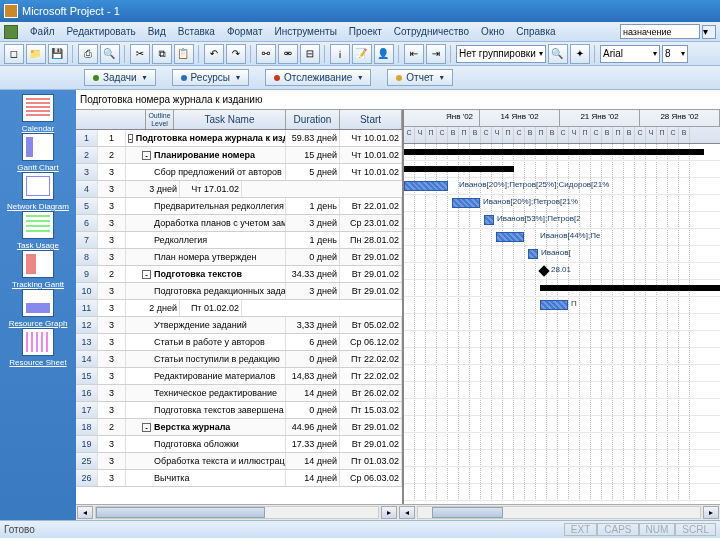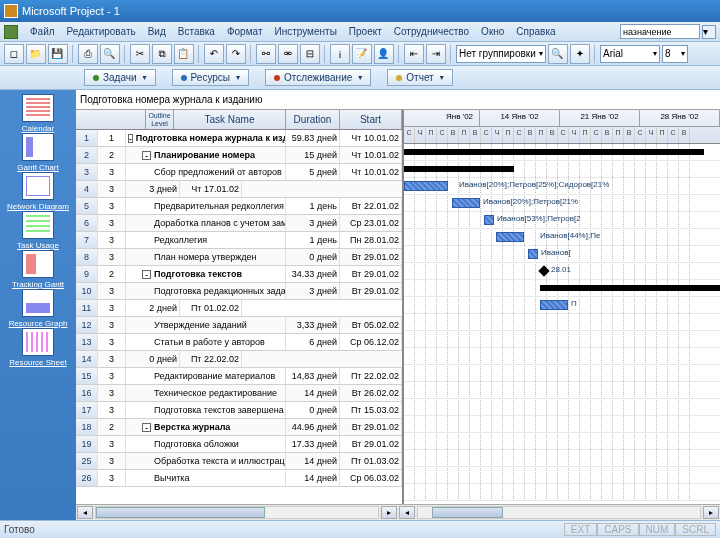--- a/index.html
+++ b/index.html
@@ -319,20 +319,21 @@
             <div class="trow">
               <div class="td id">13</div>
               <div class="td outl">3</div>
               <div class="td name lvl3">Статьи в работе у авторов</div>
               <div class="td dur">6 дней</div>
               <div class="td start">Ср 06.12.02</div>
             </div>
             <div class="trow">
               <div class="td id">14</div>
               <div class="td outl">3</div>
+              <div class="td name lvl3">Статьи поступили в редакцию</div>
               <div class="td dur">0 дней</div>
               <div class="td start">Пт 22.02.02</div>
             </div>
             <div class="trow">
               <div class="td id">15</div>
               <div class="td outl">3</div>
               <div class="td name lvl3">Редактирование материалов</div>
               <div class="td dur">14,83 дней</div>
               <div class="td start">Пт 22.02.02</div>
             </div>

